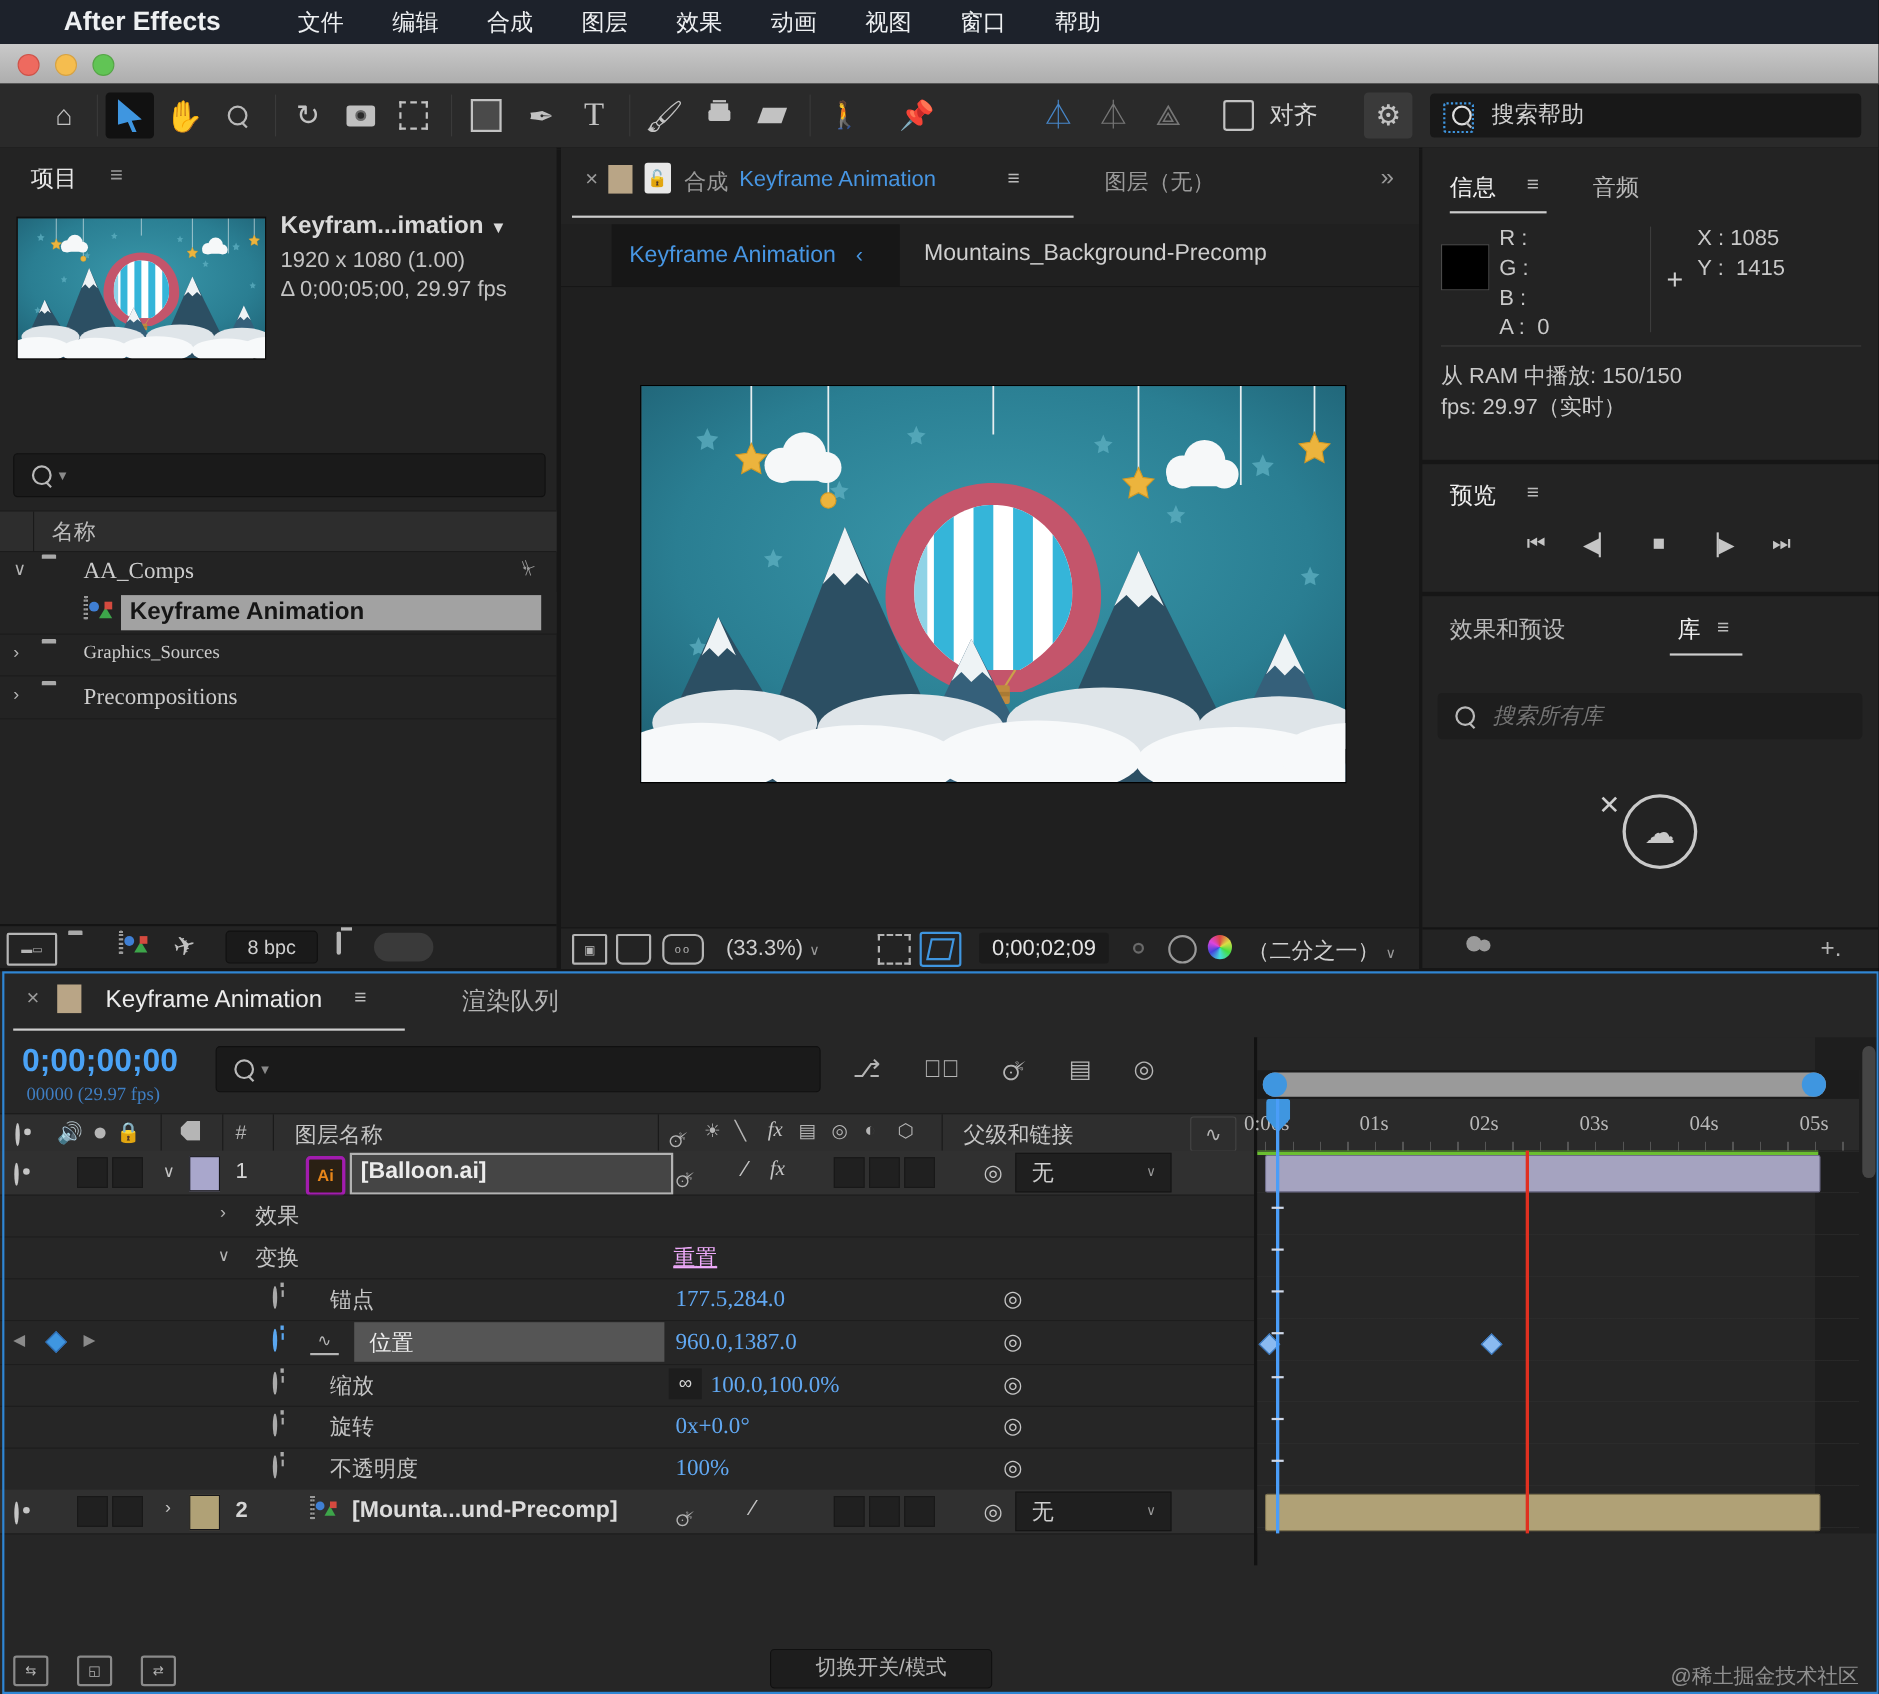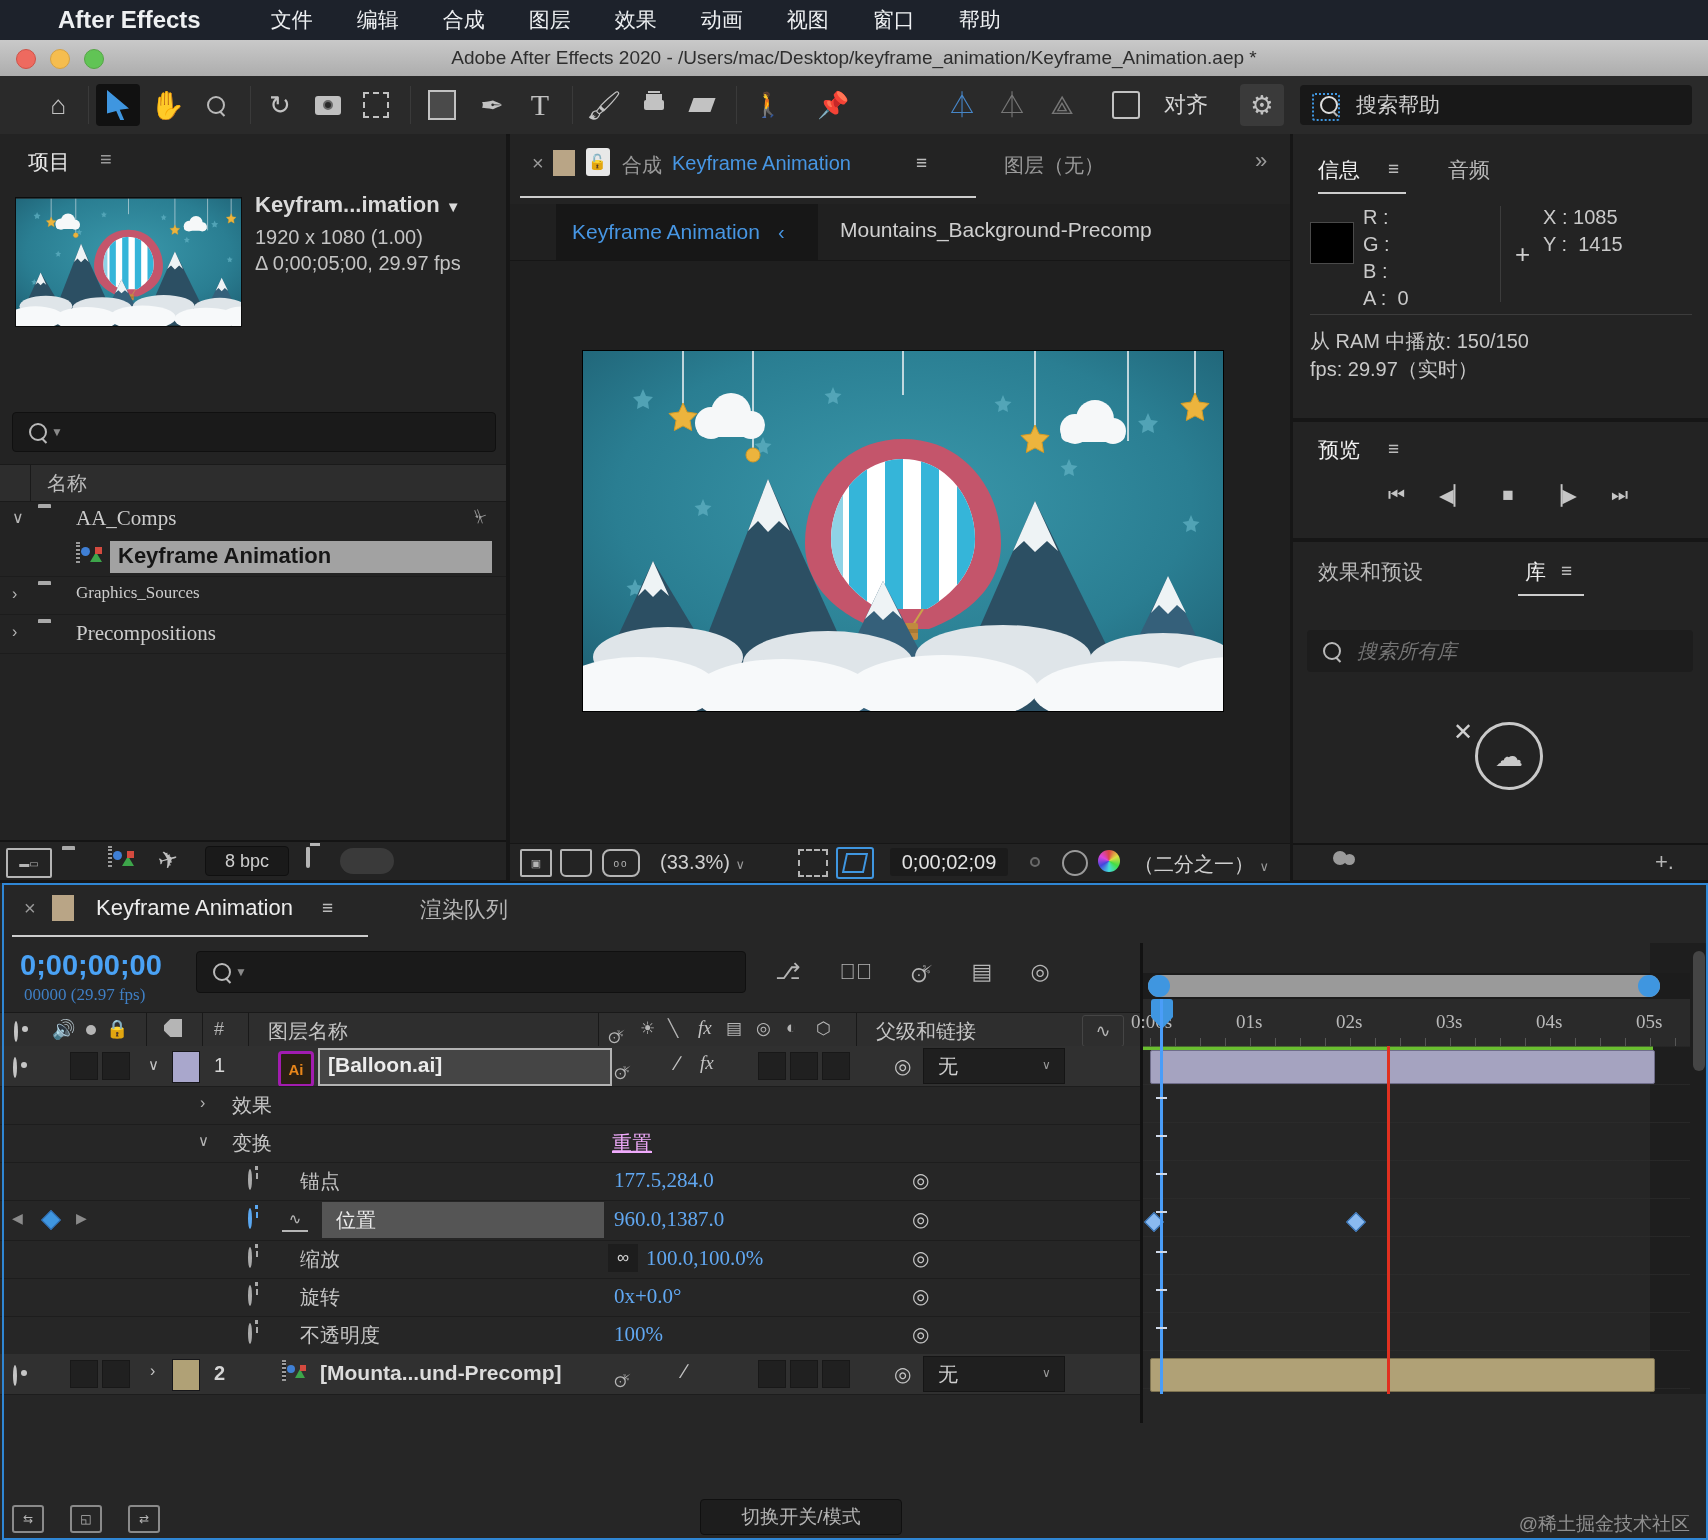--- a/index.html
+++ b/index.html
@@ -174,21 +174,20 @@
   <span class="mi">动画</span>
   <span class="mi">视图</span>
   <span class="mi">窗口</span>
   <span class="mi">帮助</span>
 </div>
 
 <div class="abs titlebar">
   <div class="abs light" style="left:16px;background:#ee6a5f;border:1px solid #ce5248;"></div>
   <div class="abs light" style="left:50px;background:#f5bd4f;border:1px solid #d6a243;"></div>
   <div class="abs light" style="left:84px;background:#61c455;border:1px solid #55a546;"></div>
-  <div class="abs titletext">Adobe After Effects 2020 - /Users/mac/Desktop/keyframe_animation/Keyframe_Animation.aep *</div>
 </div>
 
 <div class="abs toolbar">
   <div class="abs tool" style="left:36px;">
         <span>⌂</span>
       </div>
   <div class="abs tsep" style="left:88px;"></div>
   <div class="abs tool active" style="left:96px;">
         <span class="cursorarrow"></span>
       </div>
@@ -238,21 +237,21 @@
 
   <div class="abs tool" style="left:940px;opacity:.9;">
         <span style="color:#4a90d9;">⏃</span>
       </div>
   <div class="abs tool" style="left:990px;opacity:.5;">
         <span>⏃</span>
       </div>
   <div class="abs tool" style="left:1040px;opacity:.5;">
         <span>⟁</span>
       </div>
-  <div class="abs" style="left:1112px;top:14px;display:flex;align-items:center;gap:24px;">
+  <div class="abs" style="left:1112px;top:14px;display:flex;align-items:center;gap:14px;">
     <span style="width:24px;height:24px;border:2px solid #c2c2c2;border-radius:3px;display:inline-block;"></span>
     <span style="font-size:22px;color:#d5d5d5;">对齐</span>
   </div>
   <div class="abs tool" style="left:1240px;background:#3a3a3a;border-radius:4px;">
         <span>⚙</span>
       </div>
   <div class="abs searchfield">
     <span class="abs" style="left:12px;top:8px;width:24px;height:24px;border:2px dotted #3f96e0;border-radius:3px;"></span>
     <span class="mag" style="margin-left:20px;margin-right:16px;border-color:#dedede;"></span>
     <input placeholder="搜索帮助" style="">

